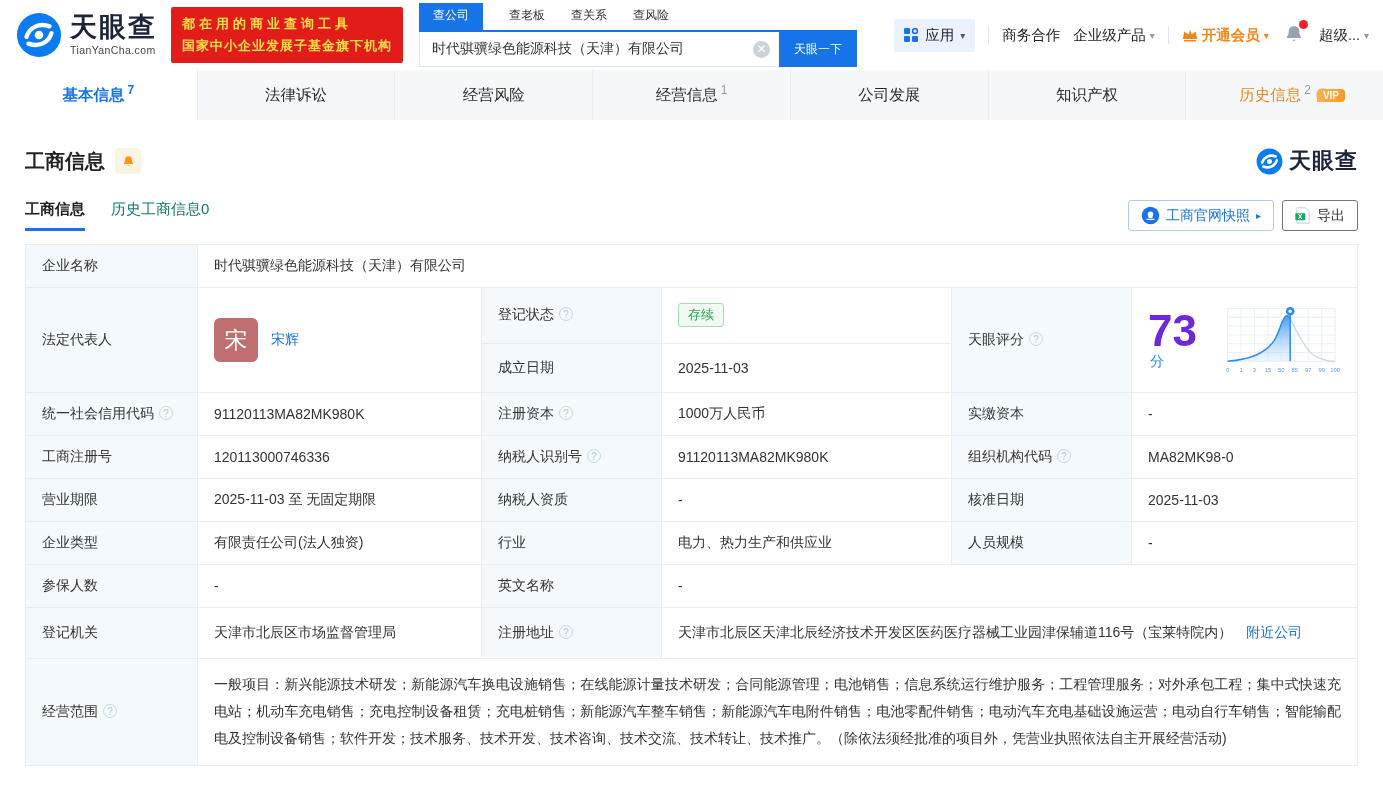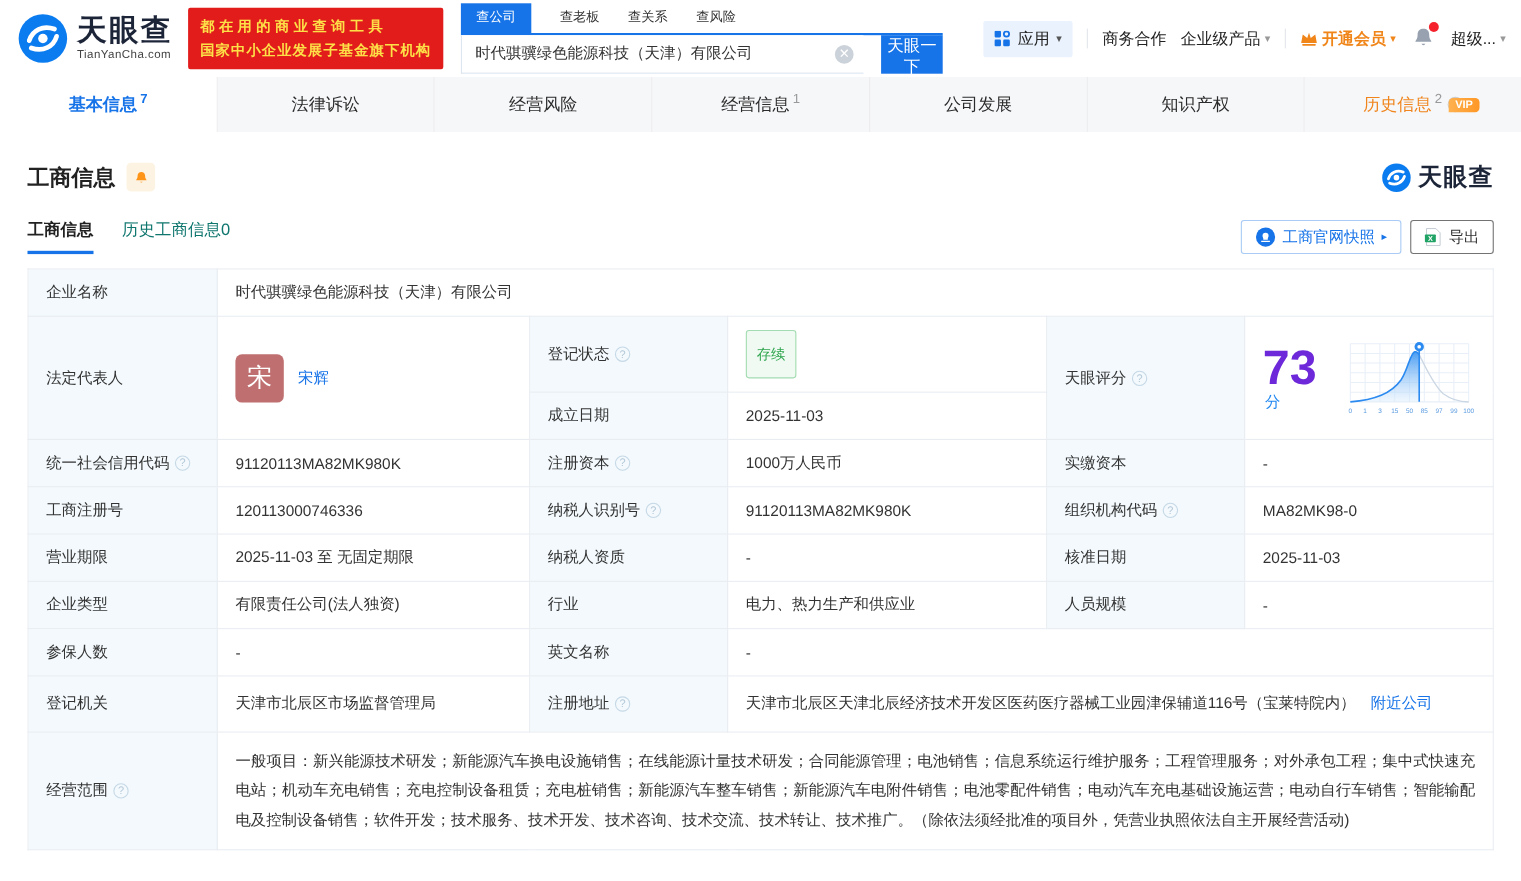--- a/index.html
+++ b/index.html
@@ -18,22 +18,22 @@
   .search-tabs { display:flex; align-items:flex-end; gap:26px; border-bottom:2px solid #1673e8; }
   .stab { font-size:12px; color:#333; padding:4px 0 6px; cursor:pointer; }
   .stab.active { background:#1673e8; color:#fff; padding:4px 14px 6px; }
   .search-row { display:flex; }
   .search-input-wrap { position:relative; flex:1; }
   .search-input { width:100%; height:35px; border:1px solid #dde6f0; border-top:none; border-right:none;
     padding:0 30px 0 12px; font-size:14px; color:#333; outline:none;
     font-family:"Liberation Sans","DejaVu Sans",sans-serif; }
   .clear-icon { position:absolute; right:9px; top:9px; width:17px; height:17px; border-radius:50%;
     background:#ccd2da; color:#fff; font-size:12px; line-height:17px; text-align:center; cursor:pointer; }
-  .search-btn { width:56px; height:35px; background:#1673e8; color:#fff; border:none; font-size:15px; cursor:pointer;
-    font-family:"Liberation Sans","DejaVu Sans",sans-serif;margin-left:16px; }
+  .search-btn { width:78px; height:35px; background:#1673e8; color:#fff; border:none; font-size:12px; cursor:pointer;
+    font-family:"Liberation Sans","DejaVu Sans",sans-serif; }
   .top-nav { margin-left:auto; display:flex; align-items:center; gap:13px; font-size:14.5px; color:#222; white-space:nowrap; }
   .apps-chip { display:flex; align-items:center; gap:6px; background:#e9f2fd; padding:7px 10px; border-radius:2px; cursor:pointer; }
   .caret { font-size:10px; color:#555; }
   .caret.gray { color:#999; }
   .caret.orange { color:#f08519; }
   .vdiv { width:1px; height:18px; background:#e3e6ea; }
   .nav-link { cursor:pointer; display:flex; align-items:center; gap:4px; }
   .vip-link { color:#f08519; font-weight:bold; }
   .bell-wrap { position:relative; cursor:pointer; margin:0 2px; }
   .bell-dot { position:absolute; top:-3px; right:-4px; width:9px; height:9px; border-radius:50%; background:#f5222d; }
@@ -71,21 +71,21 @@
   .btn.export { border:1px solid #737373; color:#333; }
   .tri { font-size:10px; }
 
   
   .info-table { width:100%; border-collapse:collapse; margin-top:13px; table-layout:fixed; }
   .info-table td { border:1px solid #e9edf2; font-size:14px; color:#333; padding:12px 16px; vertical-align:middle;
     word-break:break-all; }
   .info-table td.lbl { background:#f3f9fc; }
   .help { display:inline-block; width:14px; height:14px; border:1px solid #c5d8e6; color:#b3c8d8; border-radius:50%;
     font-size:10px; line-height:13px; text-align:center; margin-left:5px; vertical-align:1px; cursor:pointer; }
-  .badge-green { display:inline-block; padding:12px 9px; font-size:13px; color:#2fa54e;
+  .badge-green { display:inline-block; padding:2px 9px; font-size:13px; color:#2fa54e;
     background:#f0faf2; border:1px solid #a3dcb2; border-radius:3px; }
   .rep-cell { display:flex; align-items:center; gap:13px; }
   .avatar { width:44px; height:44px; border-radius:6px; background:#bf6f6f; color:#fff; font-size:23px;
     display:flex; align-items:center; justify-content:center; cursor:pointer; }
   a.blue, .blue-link { color:#1673e8; text-decoration:none; cursor:pointer; }
   .score-cell { display:flex; align-items:center; gap:14px; }
   .score-num { font-size:44px; font-weight:bold; color:#6d28d9; line-height:1; }
   .score-unit { font-size:14px; color:#1e87f0; margin-left:2px; }
   .score-chart { width:128px; height:80px; }
   .scope-text { line-height:1.95; text-align:justify; }

